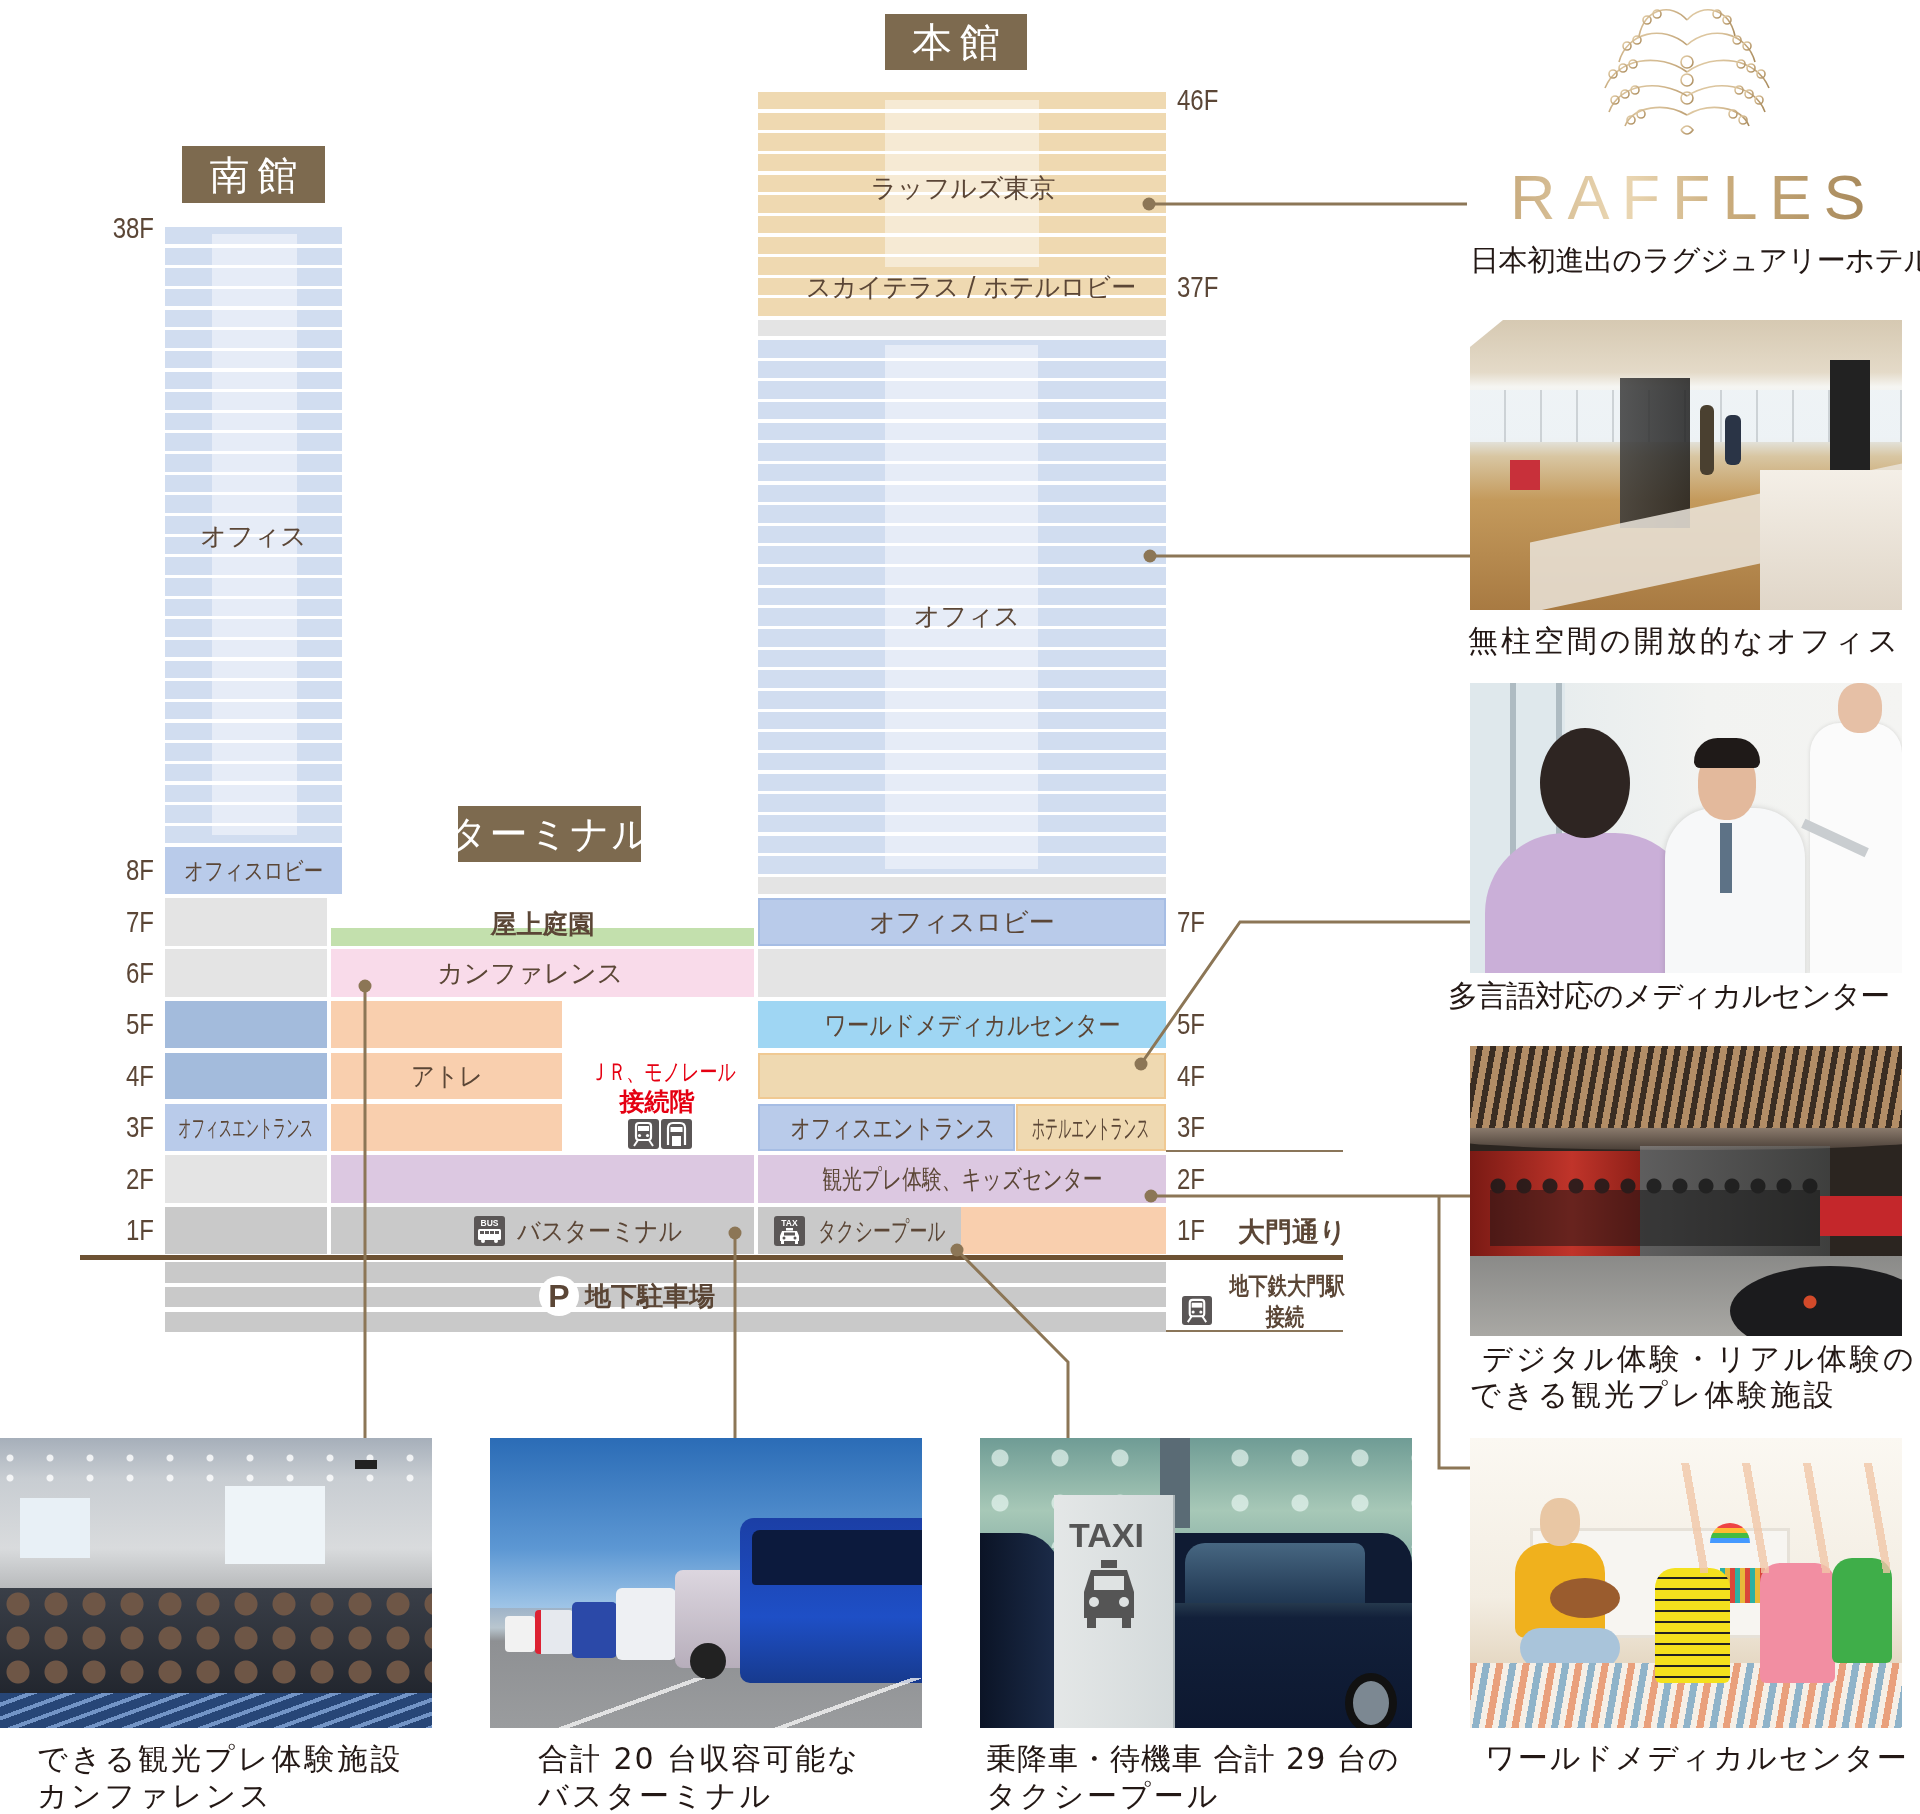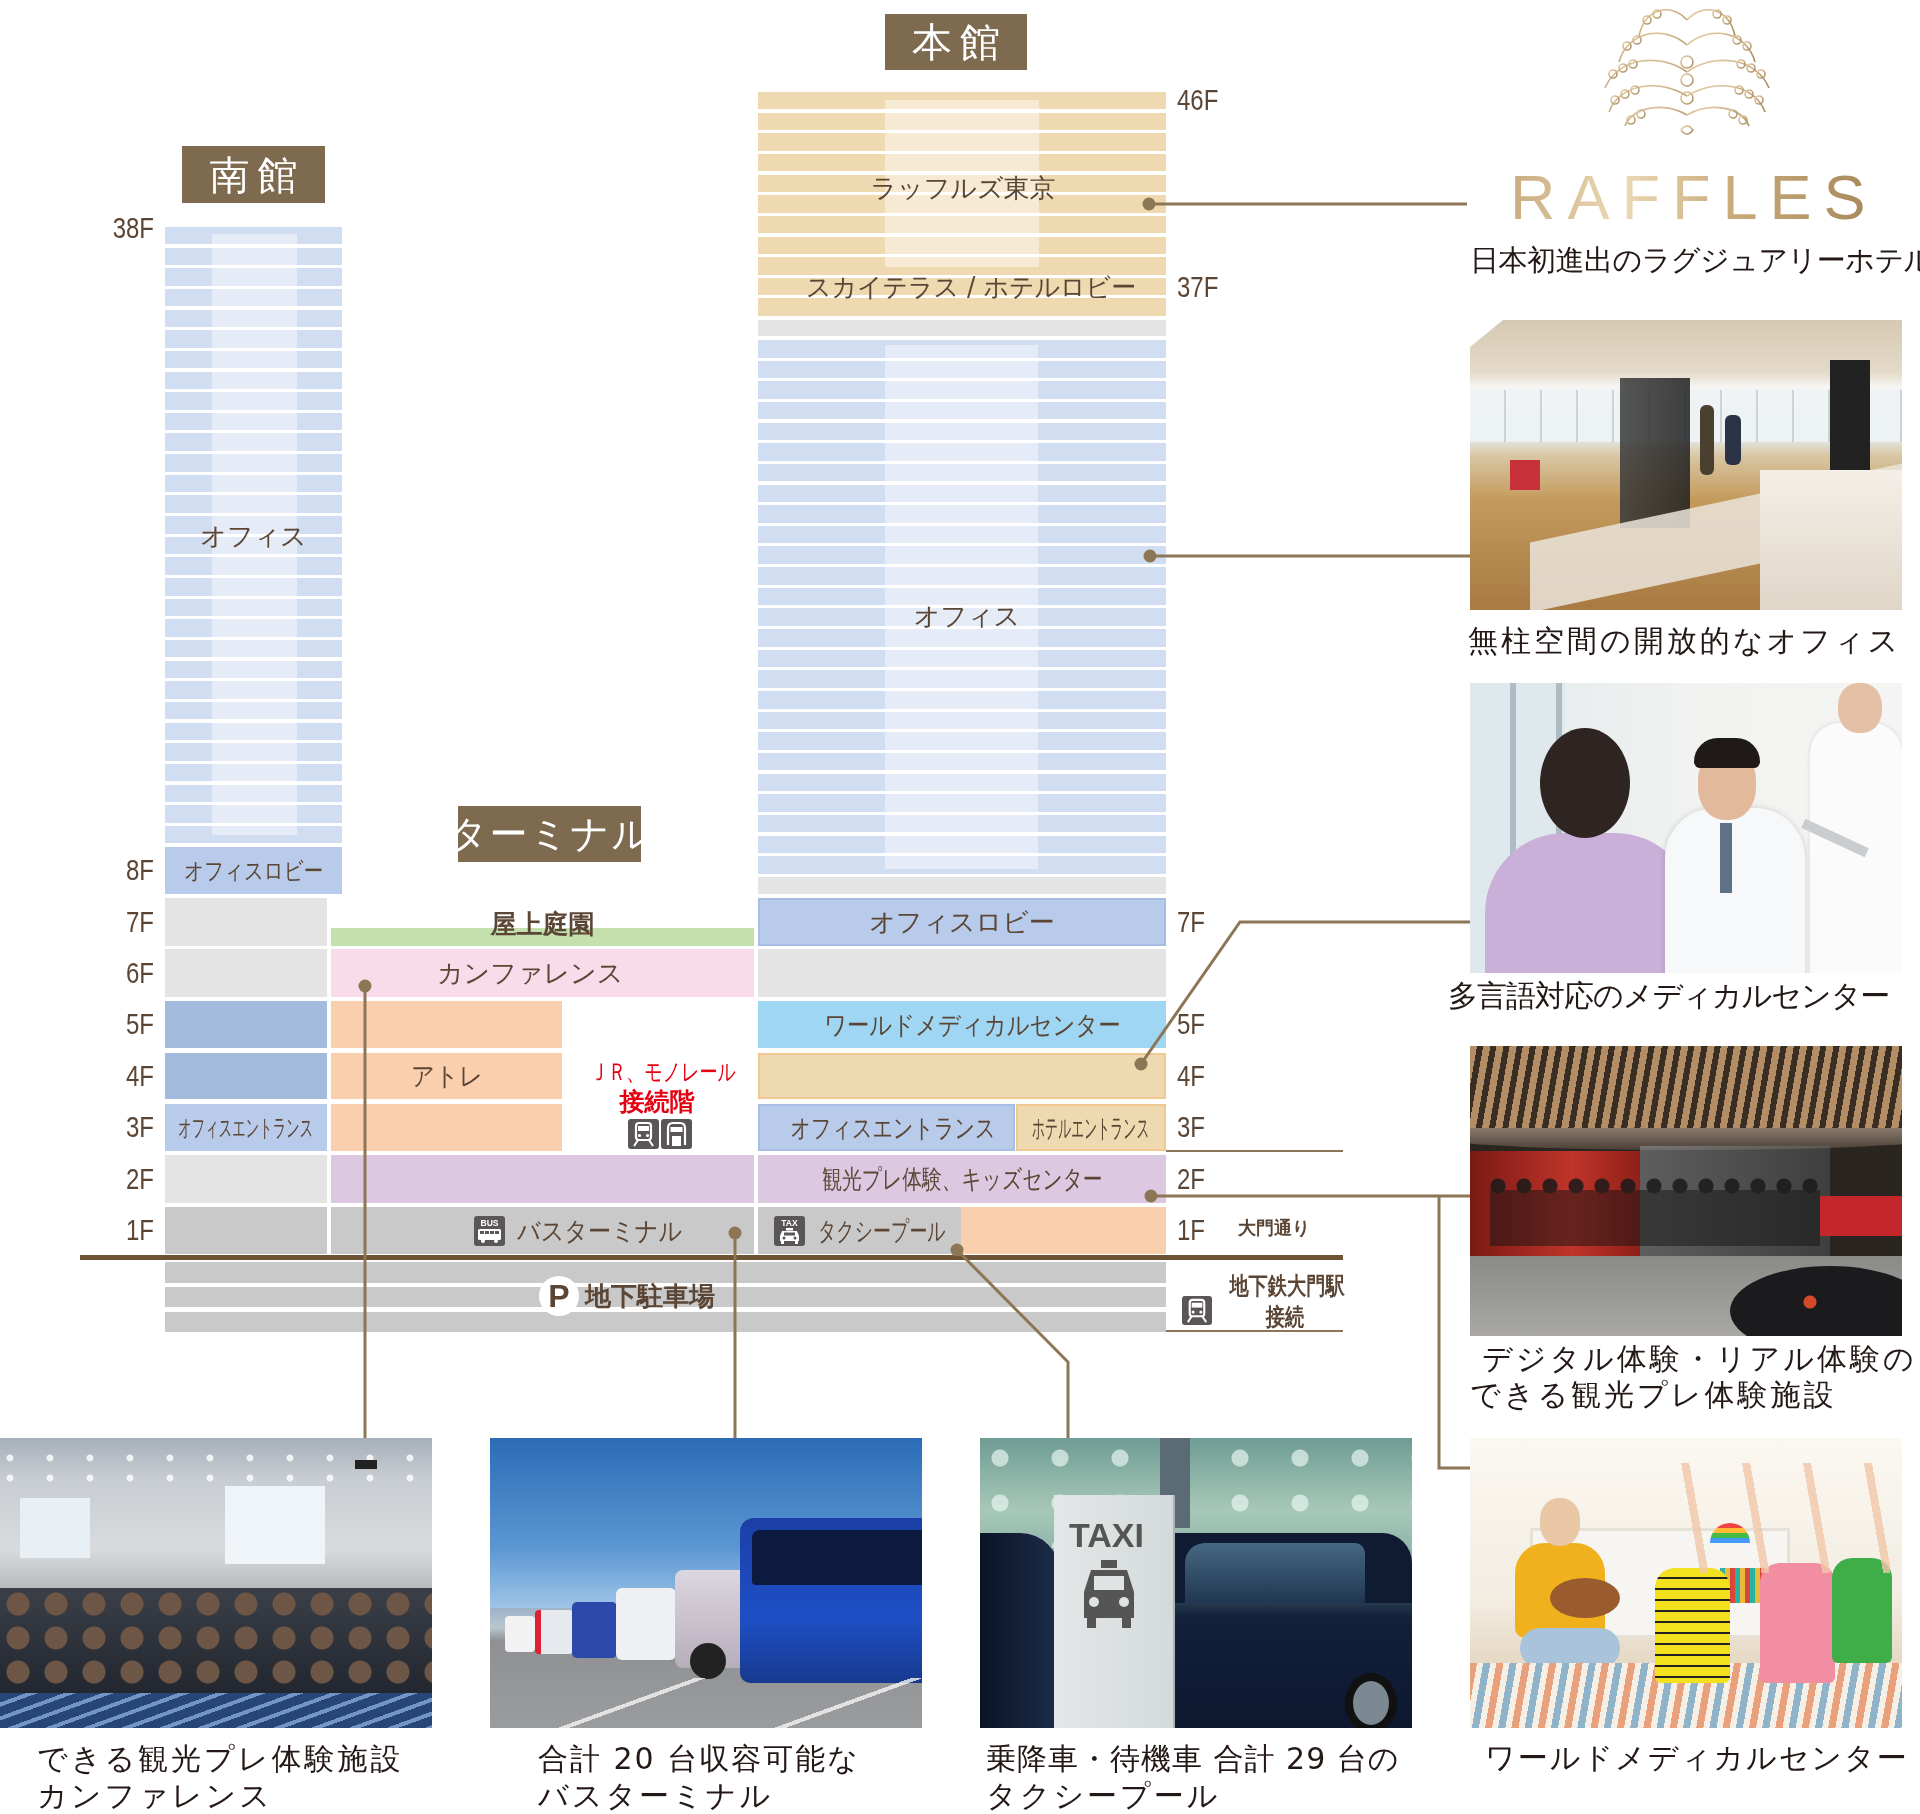--- a/index.html
+++ b/index.html
@@ -178,21 +178,21 @@
   <div class="fl r" style="top:272px;">37F</div>
   <div class="fl r" style="top:907px;">7F</div>
   <div class="fl r" style="top:1009px;">5F</div>
   <div class="fl r" style="top:1061px;">4F</div>
   <div class="fl r" style="top:1112px;">3F</div>
   <div class="fl r" style="top:1164px;">2F</div>
   <div class="fl r" style="top:1215px;">1F</div>
 
   <div class="a" style="left:1166px;top:1150px;width:177px;height:2px;background:#8a7559;"></div>
   <div class="a" style="left:1238px;top:1219px;">
-    <span class="lbl b" style="font-size:18px;font-family:Liberation Serif, serif;">大門通り</span>
+    <span class="lbl b" style="font-size:27px;font-family:Liberation Serif, serif;">大門通り</span>
   </div>
   <div class="a" style="left:80px;top:1255px;width:1263px;height:5px;background:#6d5233;"></div>
 
   <div class="a dgray" style="left:165px;top:1262px;width:1001px;height:21px;"></div>
   <div class="a dgray" style="left:165px;top:1287px;width:1001px;height:20px;"></div>
   <div class="a dgray" style="left:165px;top:1312px;width:1001px;height:20px;"></div>
   <div class="blk" style="left:539px;top:1276px;width:40px;height:40px;border-radius:50%;background:#fff;">
     <span class="b" style="font-family:'Liberation Sans',sans-serif;font-size:32px;color:#5b4636;line-height:1;">P</span>
   </div>
   <div class="a" style="left:585px;top:1283px;">

